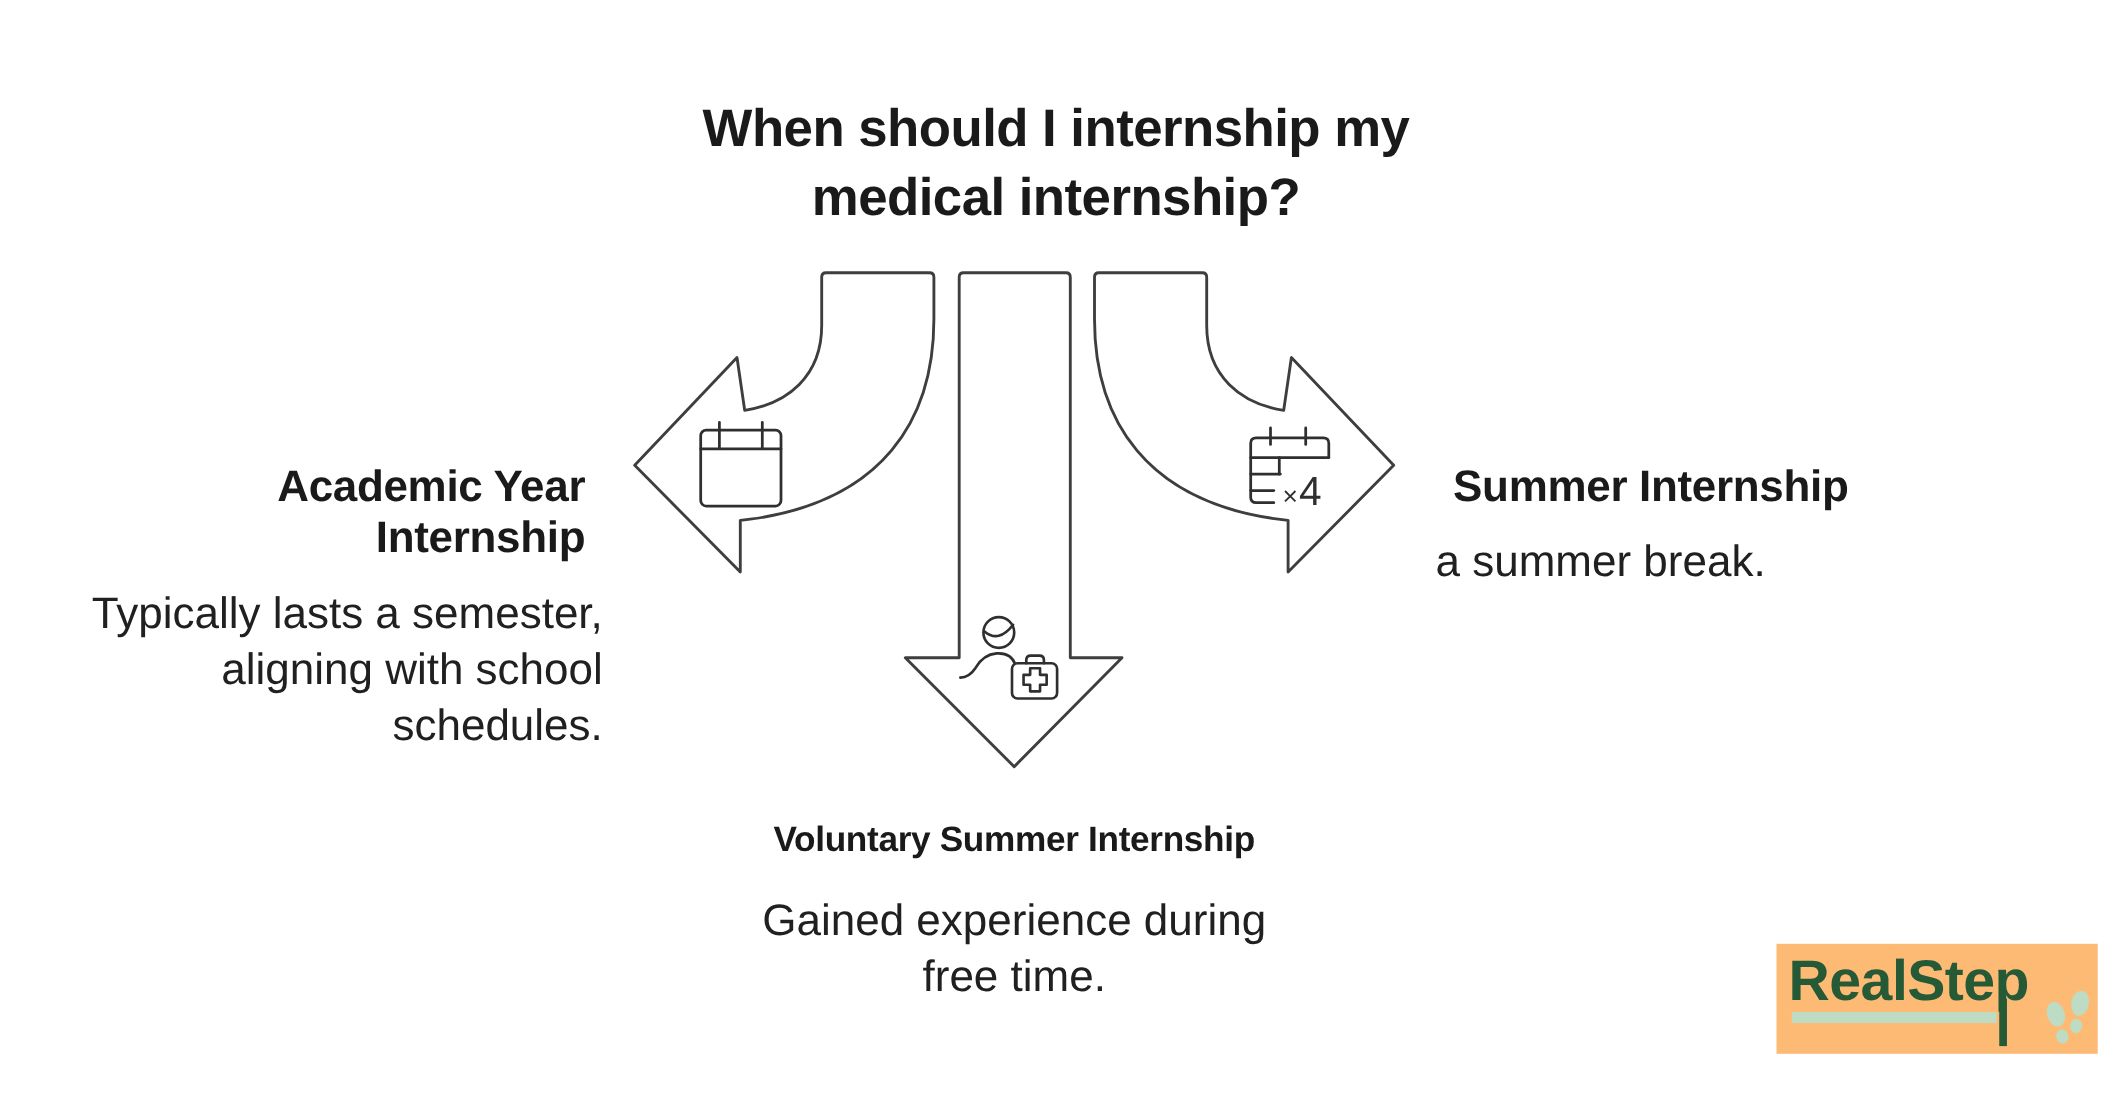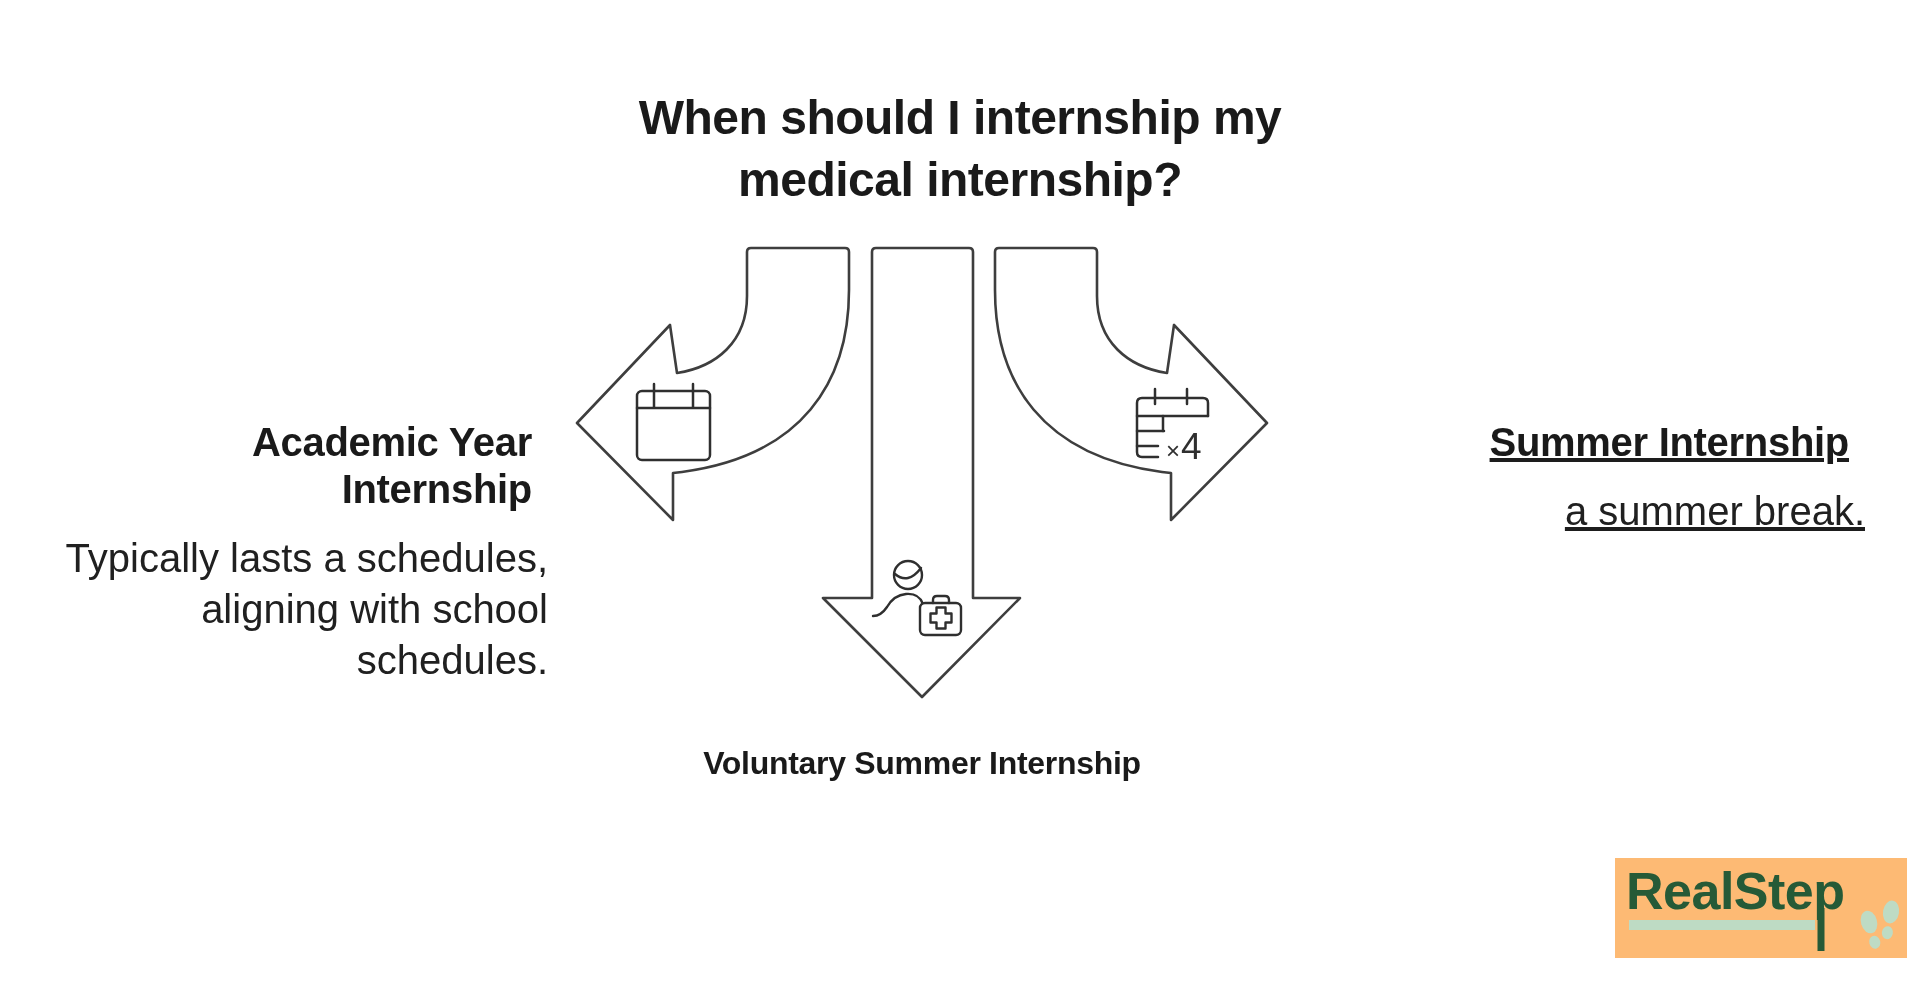--- a/index.html
+++ b/index.html
@@ -9,21 +9,21 @@
   }
   .art{position:absolute;left:0;top:0;width:1920px;height:997px;}
   .title{
     position:absolute;top:87px;left:38px;width:1844px;text-align:center;
     font-weight:700;font-size:48px;line-height:62px;letter-spacing:-0.5px;color:#1a1a1a;
   }
   .branch{position:absolute;}
   .branch h2{margin:16px;font-size:40px;font-weight:700;line-height:47px;letter-spacing:-0.3px;color:#1a1a1a;}
   .branch .body{font-size:40px;line-height:51px;margin-top:20px;color:#202020;}
   .branch.left{left:60px;top:403px;width:488px;text-align:right;}
-  .branch.right{left:1305px;top:403px;width:560px;text-align:right;text-decoration:underline;}
+  .branch.right{left:1305px;top:403px;width:560px;text-align:left;}
   .branch.bottom{left:622px;top:729px;width:600px;text-align:center;}
   .branch.bottom h2{font-size:32px;line-height:36px;}
   .branch.bottom .body{margin-top:31px;}
   .logo-card{position:absolute;left:1615px;top:858px;width:292px;height:100px;background:#fdba74;}
   .logo-card svg{display:block;width:292px;height:100px;}
 </style>
 </head>
 <body>
 
 <div class="stage">
@@ -77,35 +77,39 @@
   </svg>
 
   <div class="title">
     <div>When should I internship my</div>
     <div>medical internship?</div>
   </div>
 
   <div class="branch left">
     <h2>Academic Year Internship</h2>
     <div class="body">
-      <div>Typically lasts a schedules,</div>
+      <div>Typically lasts a semester,</div>
       <div>aligning with school</div>
       <div>schedules.</div>
     </div>
   </div>
 
   <div class="branch right">
     <h2>Summer Internship</h2>
     <div class="body">
       <div>a summer break.</div>
     </div>
   </div>
 
   <div class="branch bottom">
     <h2>Voluntary Summer Internship</h2>
+    <div class="body">
+      <div>Gained experience during</div>
+      <div>free time.</div>
+    </div>
   </div>
 
   <div class="logo-card">
     <svg viewBox="0 0 292 100" aria-hidden="true">
       <rect x="14" y="62" width="186" height="10" fill="#bedbc4"></rect>
       <text x="11" y="51" font-size="52" font-weight="bold" letter-spacing="-0.5" fill="#265a37" font-family="Liberation Sans, DejaVu Sans, sans-serif">RealStep</text>
       <rect x="202.5" y="50" width="7" height="43" fill="#265a37"></rect>
       <g fill="#bedbc4">
         <g transform="rotate(-16 254 64)">
           <ellipse cx="254" cy="64" rx="8" ry="11.5"></ellipse>

